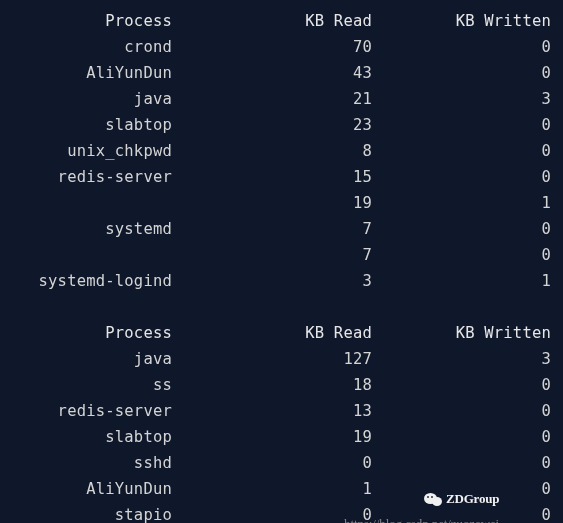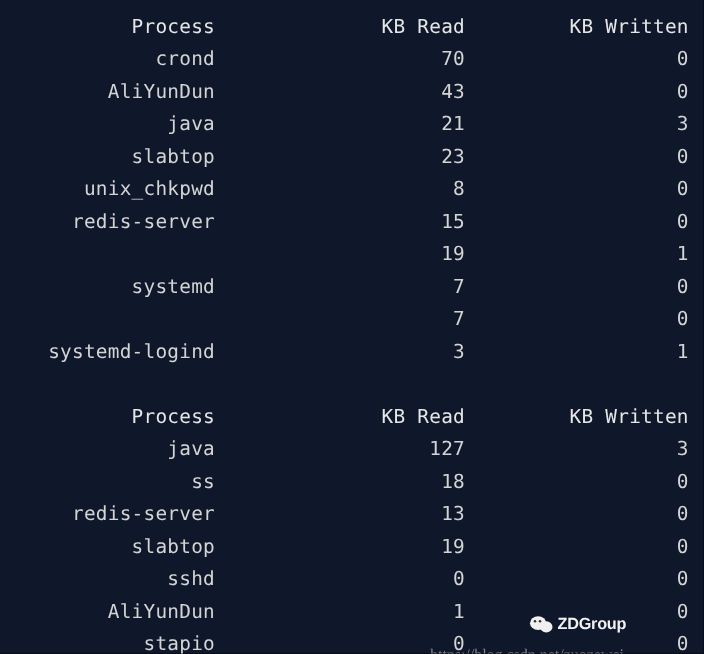--- a/index.html
+++ b/index.html
@@ -97,21 +97,21 @@
   #wm-mark .b2 { width: 10px; height: 9px;  left: 8px;  top: 6px; }
   #wm-mark .dot {
     position: absolute;
     width: 2px; height: 2px;
     background: #303030;
     border-radius: 50%;
   }
   #wm-mark .d1 { left: 3px;  top: 5px; }
   #wm-mark .d2 { left: 7px;  top: 5px; }
   #wm-brand {
-    font-family: Liberation Sans, sans-serif;
+    font-family: Liberation Serif, serif;
     font-size: 13px;
     font-weight: bold;
     color: #f2f2f2;
     letter-spacing: -0.2px;
     white-space: nowrap;
   }
 </style>
 </head>
 <body>
 

